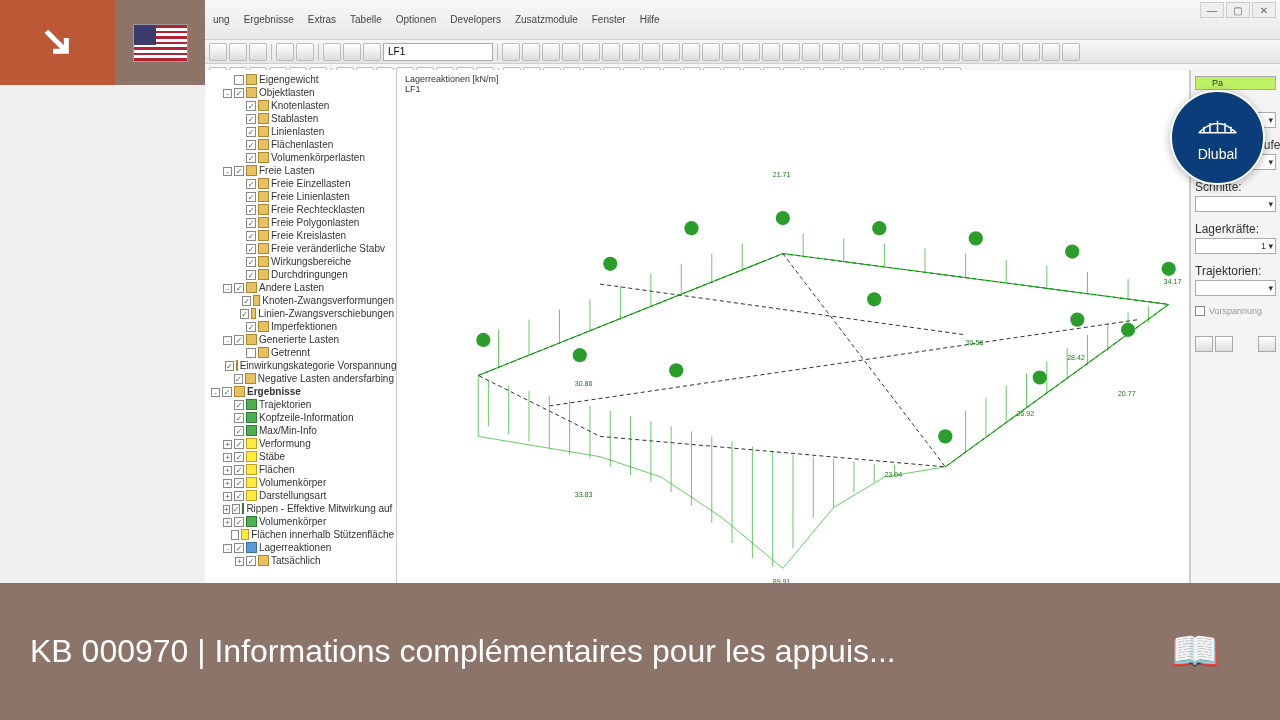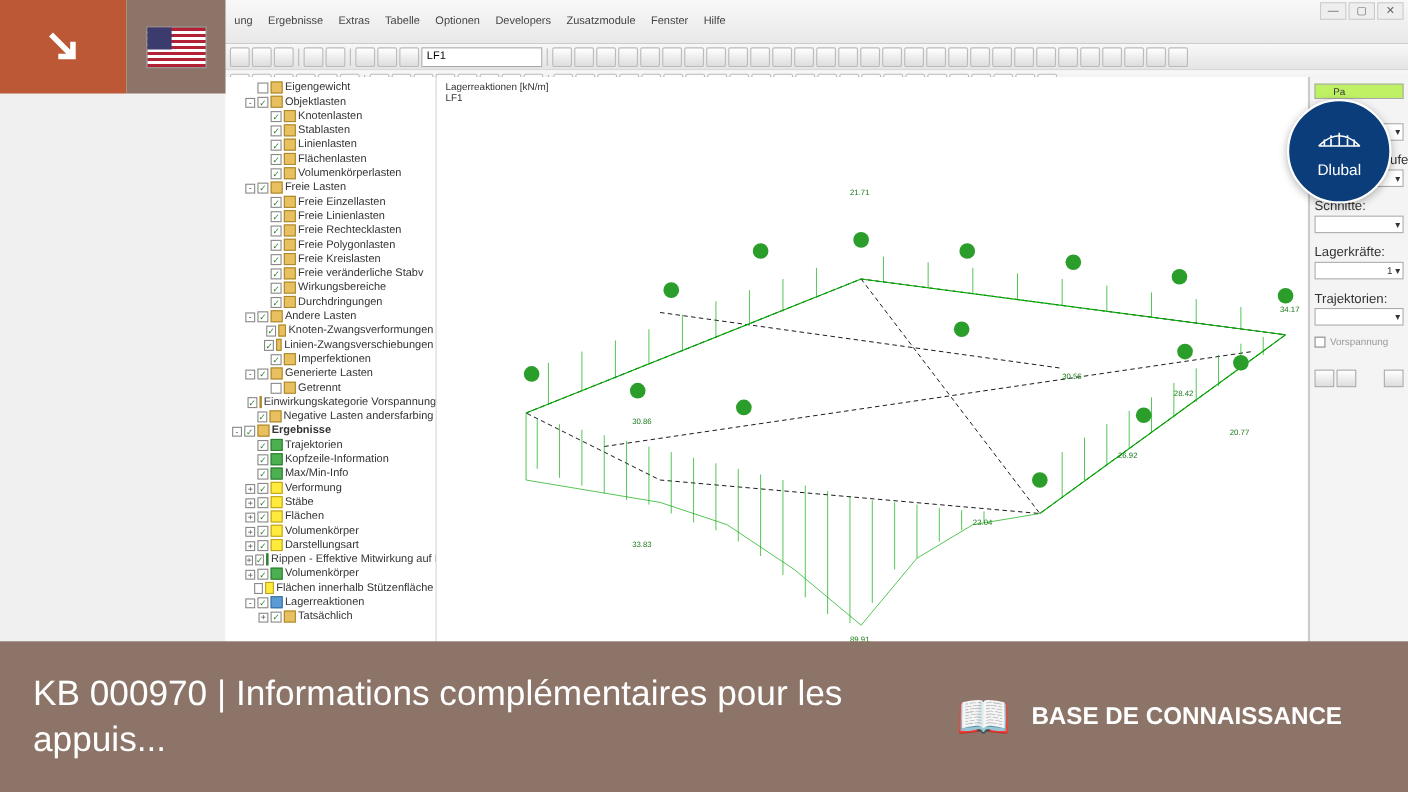--- a/index.html
+++ b/index.html
@@ -545,15 +545,14 @@
   <svg viewBox="0 0 60 30">
     <path d="M5 20 Q30 -5 55 20 M5 20 L55 20 M12 20 L12 12 M20 20 L20 7 M30 20 L30 4 M40 20 L40 7 M48 20 L48 12" stroke="#fff" stroke-width="2" fill="none"></path>
   </svg>
   <div class="logo-text">Dlubal</div>
 </div>
 
 <div class="bottom-banner">
   <div class="banner-title">KB 000970 | Informations complémentaires pour les appuis...</div>
   <div class="banner-right">
     <div class="book-icon">📖</div>
-    <div class="banner-label">BASE DE CONNAISSANCE</div>
   </div>
 </div>
 
 </body></html>

